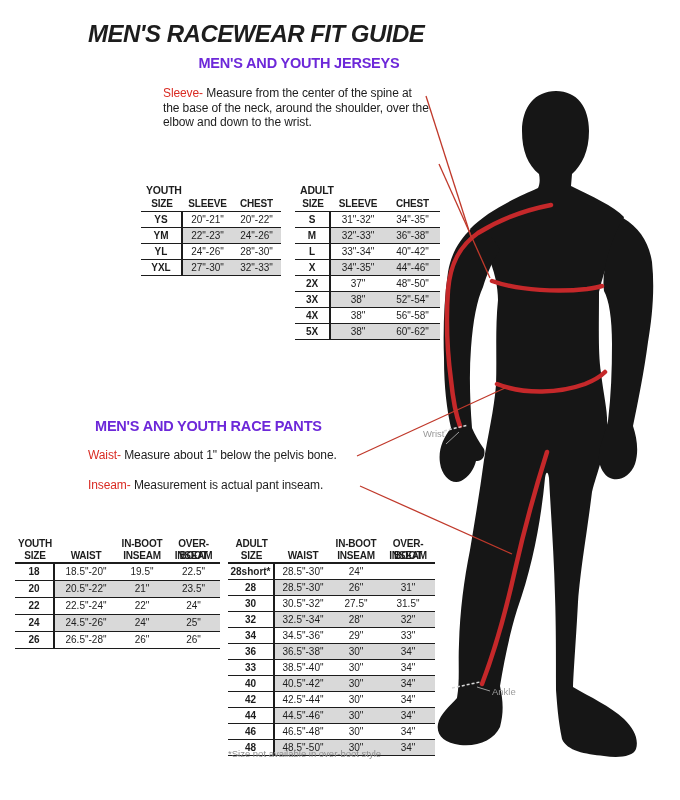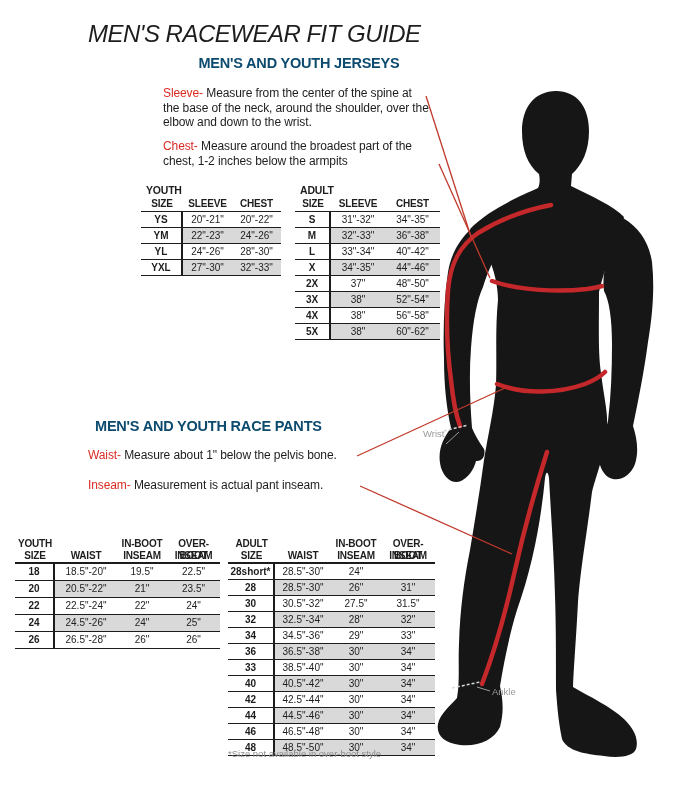--- a/index.html
+++ b/index.html
@@ -1,21 +1,21 @@
 <!DOCTYPE html>
 <html><head>
 <meta charset="utf-8">
 <style>
   html,body{margin:0;padding:0;background:#ffffff;}
   .canvas{position:relative;width:680px;height:800px;background:#ffffff;overflow:hidden;
           font-family:"Liberation Sans",sans-serif;color:#1d1d1d;}
   .abs{position:absolute;}
   svg{position:absolute;left:0;top:0;}
-  .page-title{font-size:24px;font-weight:normal;font-style:italic;letter-spacing:-0.5px;color:#1d1d1d;white-space:nowrap;}
-  .section-head{font-size:14.5px;font-weight:bold;letter-spacing:-0.2px;color:#0c4a6e;white-space:nowrap;}
+  .page-title{font-size:24px;font-weight:bold;font-style:italic;letter-spacing:-0.5px;color:#1d1d1d;white-space:nowrap;}
+  .section-head{font-size:14.5px;font-weight:bold;letter-spacing:-0.2px;color:#6d28d9;white-space:nowrap;}
   .instr{font-size:12px;line-height:14.5px;letter-spacing:-0.1px;color:#1d1d1d;margin:0;}
   .term{color:#d92b23;font-weight:normal;}
   .fig-label{font-size:9.5px;color:#9a9a9a;}
   .footnote{font-size:9.5px;color:#8c8c8c;}
 
   .fit-table{position:absolute;}
   .glabel{font-size:10.5px;font-weight:bold;height:13px;line-height:12px;padding-left:5px;letter-spacing:-0.2px;}
   .thead,.trow{display:grid;}
   .thead{font-weight:bold;font-size:10px;letter-spacing:-0.2px;border-bottom:1.5px solid #1c1c1c;}
   .thead .hcell{text-align:center;line-height:14px;height:14px;}
@@ -85,23 +85,20 @@
     <line x1="490" y1="691" x2="477" y2="687" stroke="#9a9a9a" stroke-width="1"></line>
     <line x1="452" y1="688" x2="480" y2="682" stroke="#d9d9d9" stroke-width="1.5" stroke-dasharray="3,2"></line>
   </svg>
 
   <div class="abs page-title" style="left:88px;top:20px;">MEN'S RACEWEAR FIT GUIDE</div>
   <div class="abs section-head" style="left:163px;top:55px;width:272px;text-align:center;">MEN'S AND YOUTH JERSEYS</div>
 
   <p class="abs instr" style="left:163px;top:86px;width:268px;">
     <span class="term">Sleeve-</span><span> Measure from the center of the spine at the base of the neck, around the shoulder, over the elbow and down to the wrist.</span>
   </p>
-  <p class="abs instr" style="left:163px;top:139px;width:268px;">
-    <span class="term">Chest-</span><span> Measure around the broadest part of the chest, 1-2 inches below the armpits</span>
-  </p>
 
   <div class="fit-table jy" style="left:141px;top:184px;">
     <div class="glabel">YOUTH</div>
     <div class="thead">
       <div class="hcell">SIZE</div>
       <div class="hcell">SLEEVE</div>
       <div class="hcell">CHEST</div>
     </div>
     <div>
         <div class="trow">

